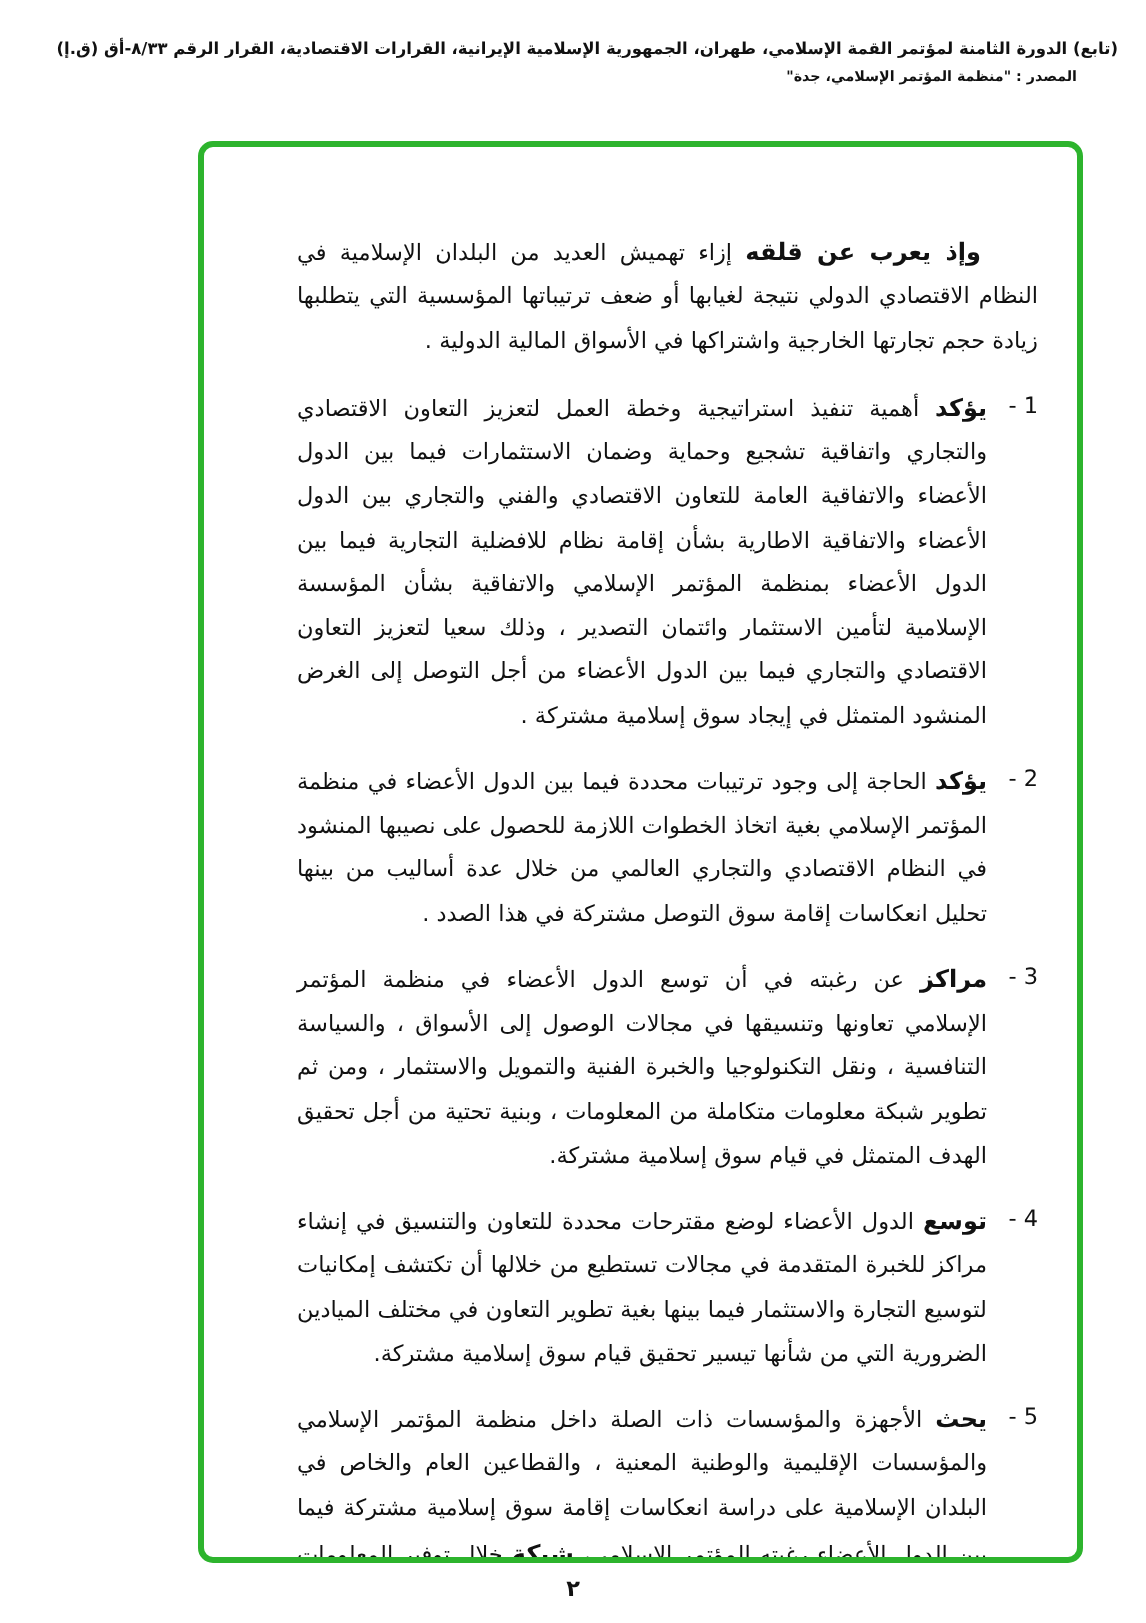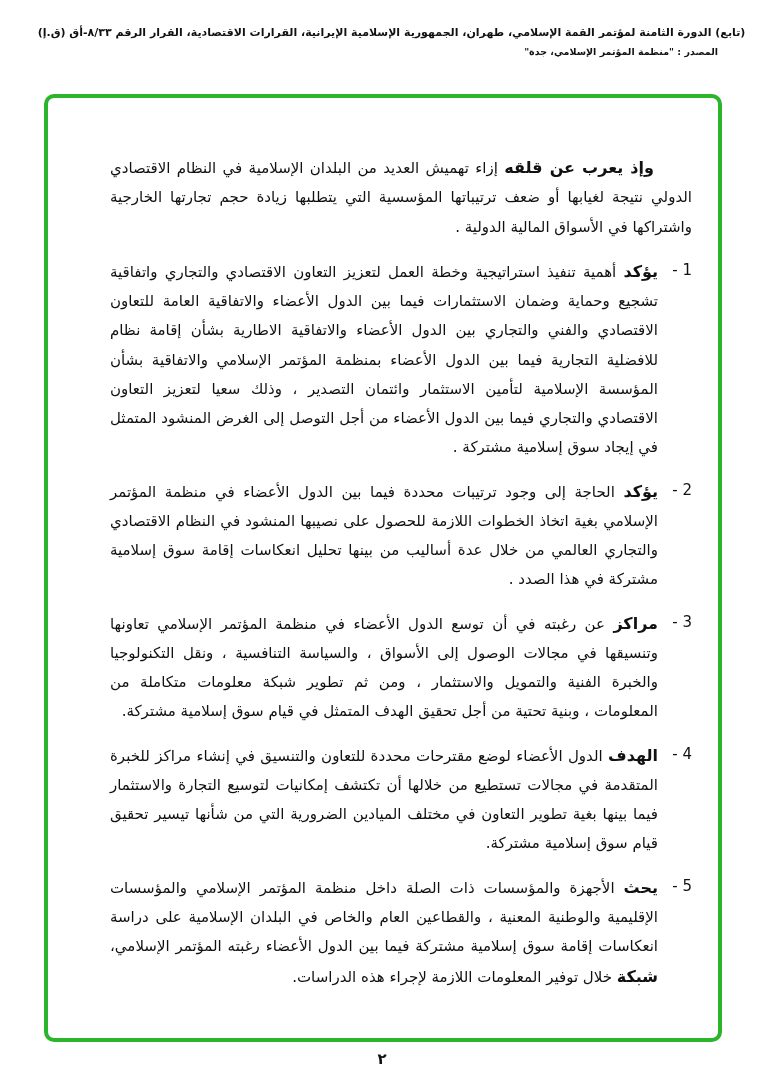--- a/index.html
+++ b/index.html
@@ -28,21 +28,21 @@
   .header-source {
     font-weight: bold;
     font-size: 9.5px;
     text-align: right;
     padding: 7px 46px 0 0;
   }
   .frame {
     position: absolute;
     top: 94px;
     right: 42px;
-    width: 678px;
+    width: 590px;
     height: 948px;
     border: 4px solid #2db42d;
     border-radius: 10px;
     overflow: hidden;
     background: #ffffff;
   }
   .content {
     padding: 54px 26px 0 62px;
     font-size: 15px;
     line-height: 1.95;
@@ -94,31 +94,31 @@
 
       <p class="preamble"><b class="lead">وإذ يعرب عن قلقه</b><span> إزاء تهميش العديد من البلدان الإسلامية في النظام الاقتصادي الدولي نتيجة لغيابها أو ضعف ترتيباتها المؤسسية التي يتطلبها زيادة حجم تجارتها الخارجية واشتراكها في الأسواق المالية الدولية .</span></p>
 
       <div class="item">
         <span class="num">1 -</span>
         <p class="item-body"><b class="lead">يؤكد</b><span> أهمية تنفيذ استراتيجية وخطة العمل لتعزيز التعاون الاقتصادي والتجاري واتفاقية تشجيع وحماية وضمان الاستثمارات فيما بين الدول الأعضاء والاتفاقية العامة للتعاون الاقتصادي والفني والتجاري بين الدول الأعضاء والاتفاقية الاطارية بشأن إقامة نظام للافضلية التجارية فيما بين الدول الأعضاء بمنظمة المؤتمر الإسلامي والاتفاقية بشأن المؤسسة الإسلامية لتأمين الاستثمار وائتمان التصدير ، وذلك سعيا لتعزيز التعاون الاقتصادي والتجاري فيما بين الدول الأعضاء من أجل التوصل إلى الغرض المنشود المتمثل في إيجاد سوق إسلامية مشتركة .</span></p>
       </div>
 
       <div class="item">
         <span class="num">2 -</span>
-        <p class="item-body"><b class="lead">يؤكد</b><span> الحاجة إلى وجود ترتيبات محددة فيما بين الدول الأعضاء في منظمة المؤتمر الإسلامي بغية اتخاذ الخطوات اللازمة للحصول على نصيبها المنشود في النظام الاقتصادي والتجاري العالمي من خلال عدة أساليب من بينها تحليل انعكاسات إقامة سوق إسلامية مشتركة في هذا الصدد .</span></p>
+        <p class="item-body"><b class="lead">يؤكد</b><span> الحاجة إلى وجود ترتيبات محددة فيما بين الدول الأعضاء في منظمة المؤتمر الإسلامي بغية اتخاذ الخطوات اللازمة للحصول على نصيبها المنشود في النظام الاقتصادي والتجاري العالمي من خلال عدة أساليب من بينها تحليل انعكاسات إقامة سوق التوصل مشتركة في هذا الصدد .</span></p>
       </div>
 
       <div class="item">
         <span class="num">3 -</span>
         <p class="item-body"><b class="lead">مراكز</b><span> عن رغبته في أن توسع الدول الأعضاء في منظمة المؤتمر الإسلامي تعاونها وتنسيقها في مجالات الوصول إلى الأسواق ، والسياسة التنافسية ، ونقل التكنولوجيا والخبرة الفنية والتمويل والاستثمار ، ومن ثم تطوير شبكة معلومات متكاملة من المعلومات ، وبنية تحتية من أجل تحقيق الهدف المتمثل في قيام سوق إسلامية مشتركة.</span></p>
       </div>
 
       <div class="item">
         <span class="num">4 -</span>
-        <p class="item-body"><b class="lead">الهدف</b><span> الدول الأعضاء لوضع مقترحات محددة للتعاون والتنسيق في إنشاء مراكز للخبرة المتقدمة في مجالات تستطيع من خلالها أن تكتشف إمكانيات لتوسيع التجارة والاستثمار فيما بينها بغية تطوير التعاون في مختلف الميادين الضرورية التي من شأنها تيسير تحقيق قيام سوق إسلامية مشتركة.</span></p>
+        <p class="item-body"><b class="lead">توسع</b><span> الدول الأعضاء لوضع مقترحات محددة للتعاون والتنسيق في إنشاء مراكز للخبرة المتقدمة في مجالات تستطيع من خلالها أن تكتشف إمكانيات لتوسيع التجارة والاستثمار فيما بينها بغية تطوير التعاون في مختلف الميادين الضرورية التي من شأنها تيسير تحقيق قيام سوق إسلامية مشتركة.</span></p>
       </div>
 
       <div class="item">
         <span class="num">5 -</span>
         <p class="item-body"><b class="lead">يحث</b><span> الأجهزة والمؤسسات ذات الصلة داخل منظمة المؤتمر الإسلامي والمؤسسات الإقليمية والوطنية المعنية ، والقطاعين العام والخاص في البلدان الإسلامية على دراسة انعكاسات إقامة سوق إسلامية مشتركة فيما بين الدول الأعضاء رغبته المؤتمر الإسلامي، </span><b class="lead">شبكة</b><span> خلال توفير المعلومات اللازمة لإجراء هذه الدراسات.</span></p>
       </div>
 
     </div>
   </div>
 

